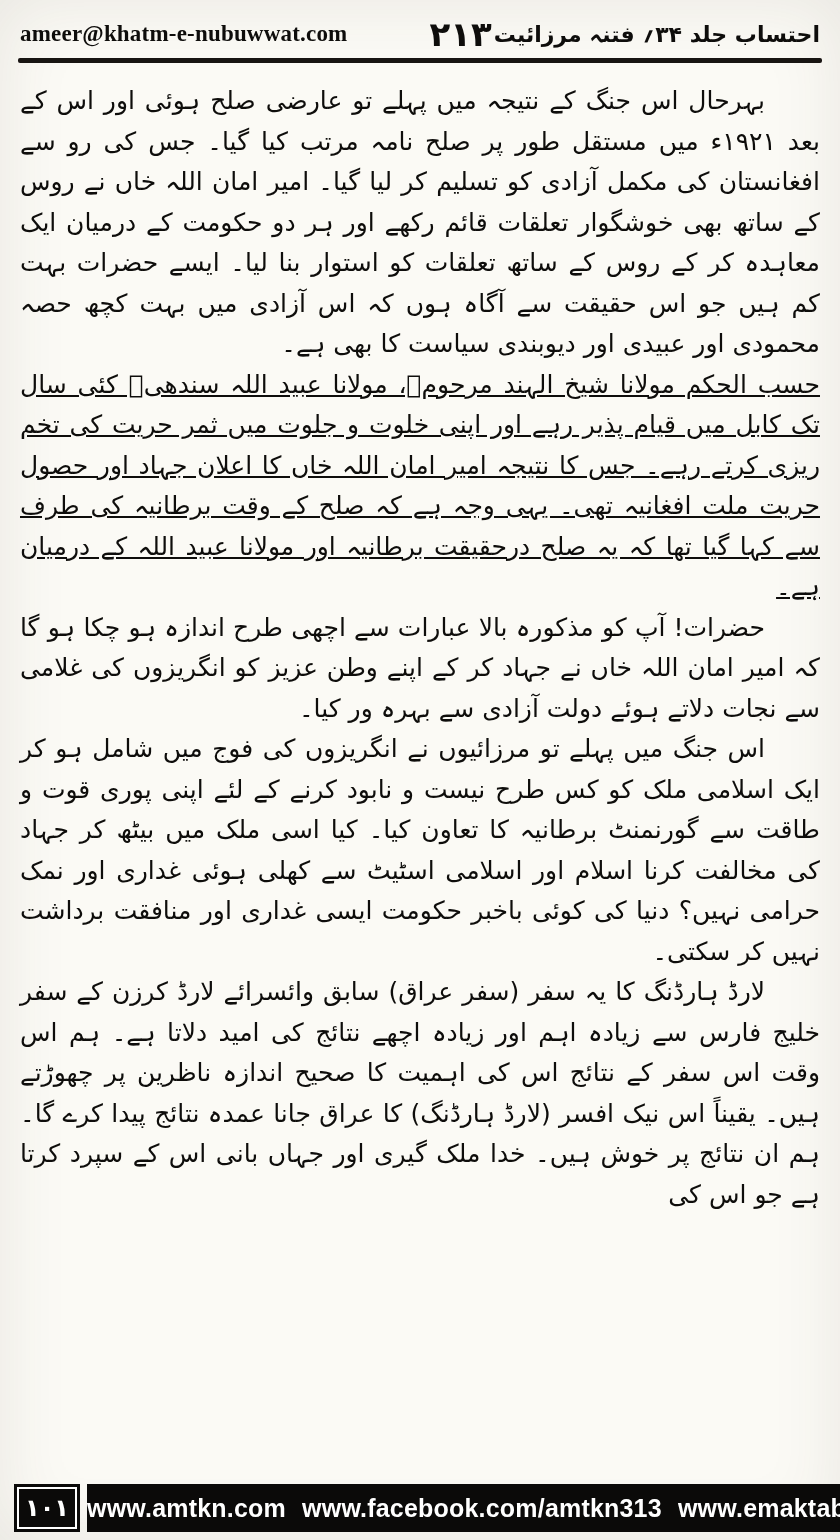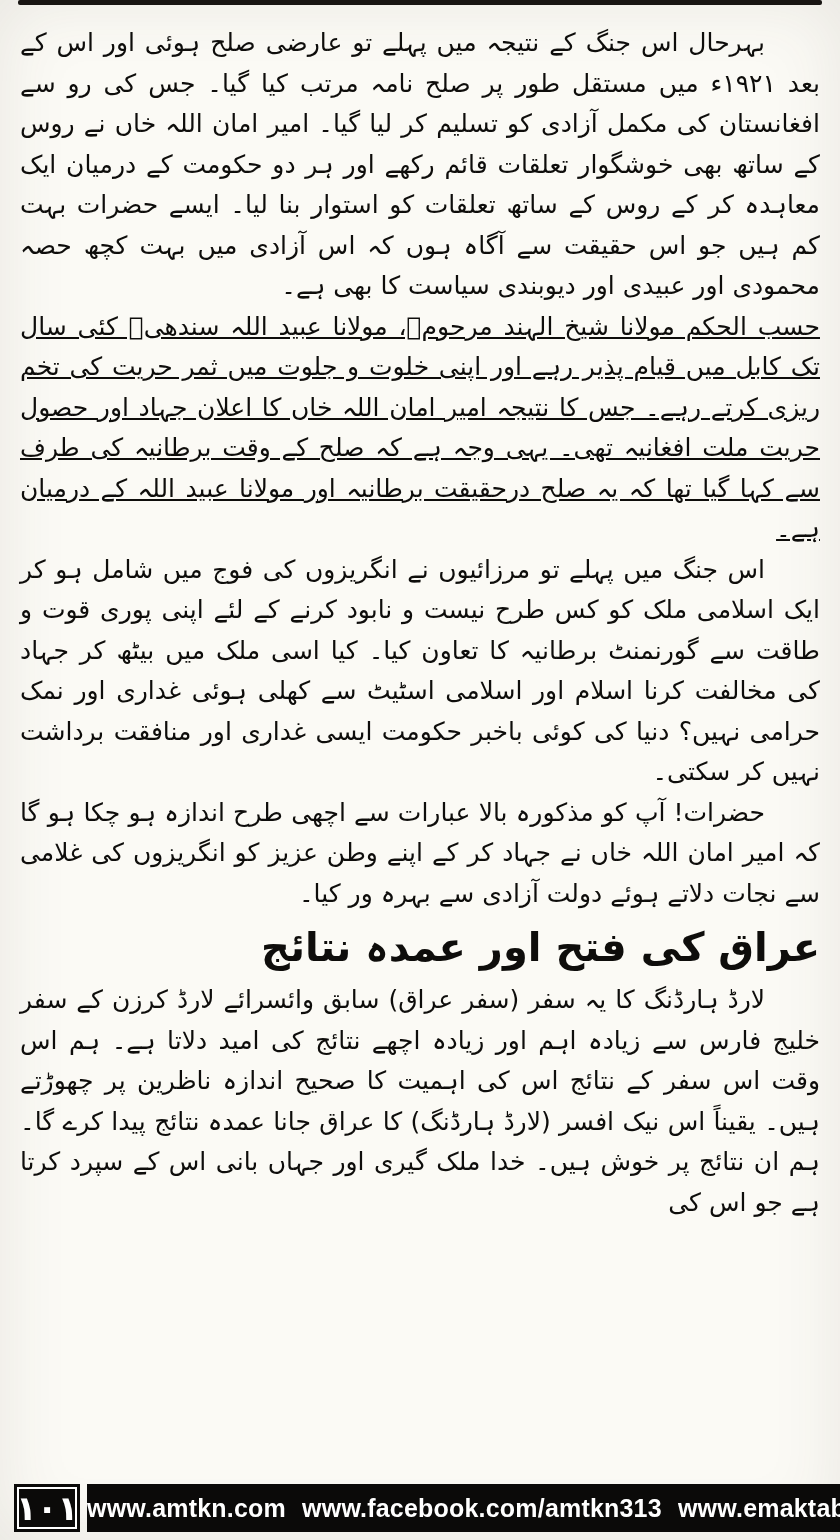--- a/index.html
+++ b/index.html
@@ -80,21 +80,21 @@
   .footer-pagenum {
     width: 66px;
     height: 100%;
     background: #0b0a09;
     border: 3px solid #0b0a09;
     box-shadow: inset 0 0 0 2px #ffffff;
     color: #fff;
     display: flex;
     align-items: center;
     justify-content: center;
-    font-size: 34px;
+    font-size: 24px;
     font-weight: 700;
     flex: 0 0 auto;
   }
   .footer-links {
     flex: 1;
     background: #0b0a09;
     color: #ffffff;
     display: flex;
     align-items: center;
     justify-content: center;
@@ -104,29 +104,33 @@
     letter-spacing: .2px;
     word-spacing: 9px;
     white-space: nowrap;
   }
 </style>
 </head>
 <body>
 
 <div class="page">
 
+  <header class="page-header">
+    <div class="email">ameer@khatm-e-nubuwwat.com</div>
+    <div class="page-num-top">۲۱۳</div>
+    <div class="book-title">احتساب جلد ۳۴؍ فتنہ مرزائیت</div>
+  </header>
 
   <div class="header-rule"></div>
 
   <main class="body-text">
     <p>بہرحال اس جنگ کے نتیجہ میں پہلے تو عارضی صلح ہوئی اور اس کے بعد ۱۹۲۱ء میں مستقل طور پر صلح نامہ مرتب کیا گیا۔ جس کی رو سے افغانستان کی مکمل آزادی کو تسلیم کر لیا گیا۔ امیر امان اللہ خاں نے روس کے ساتھ بھی خوشگوار تعلقات قائم رکھے اور ہر دو حکومت کے درمیان ایک معاہدہ کر کے روس کے ساتھ تعلقات کو استوار بنا لیا۔ ایسے حضرات بہت کم ہیں جو اس حقیقت سے آگاہ ہوں کہ اس آزادی میں بہت کچھ حصہ محمودی اور عبیدی اور دیوبندی سیاست کا بھی ہے۔</p>
     <p class="no-indent">حسب الحکم مولانا شیخ الہند مرحومؒ، مولانا عبید اللہ سندھیؒ کئی سال تک کابل میں قیام پذیر رہے اور اپنی خلوت و جلوت میں ثمر حریت کی تخم ریزی کرتے رہے۔ جس کا نتیجہ امیر امان اللہ خاں کا اعلان جہاد اور حصول حریت ملت افغانیہ تھی۔ یہی وجہ ہے کہ صلح کے وقت برطانیہ کی طرف سے کہا گیا تھا کہ یہ صلح درحقیقت برطانیہ اور مولانا عبید اللہ کے درمیان ہے۔</p>
+    <p>حضرات! آپ کو مذکورہ بالا عبارات سے اچھی طرح اندازہ ہو چکا ہو گا کہ امیر امان اللہ خاں نے جہاد کر کے اپنے وطن عزیز کو انگریزوں کی غلامی سے نجات دلاتے ہوئے دولت آزادی سے بہرہ ور کیا۔</p>
     <p>اس جنگ میں پہلے تو مرزائیوں نے انگریزوں کی فوج میں شامل ہو کر ایک اسلامی ملک کو کس طرح نیست و نابود کرنے کے لئے اپنی پوری قوت و طاقت سے گورنمنٹ برطانیہ کا تعاون کیا۔ کیا اسی ملک میں بیٹھ کر جہاد کی مخالفت کرنا اسلام اور اسلامی اسٹیٹ سے کھلی ہوئی غداری اور نمک حرامی نہیں؟ دنیا کی کوئی باخبر حکومت ایسی غداری اور منافقت برداشت نہیں کر سکتی۔</p>
-    <p>حضرات! آپ کو مذکورہ بالا عبارات سے اچھی طرح اندازہ ہو چکا ہو گا کہ امیر امان اللہ خاں نے جہاد کر کے اپنے وطن عزیز کو انگریزوں کی غلامی سے نجات دلاتے ہوئے دولت آزادی سے بہرہ ور کیا۔</p>
-    <h2 class="section-heading">عراق کی فتح اور عمدہ نتائج</h2>
     <p>لارڈ ہارڈنگ کا یہ سفر (سفر عراق) سابق وائسرائے لارڈ کرزن کے سفر خلیج فارس سے زیادہ اہم اور زیادہ اچھے نتائج کی امید دلاتا ہے۔ ہم اس وقت اس سفر کے نتائج اس کی اہمیت کا صحیح اندازہ ناظرین پر چھوڑتے ہیں۔ یقیناً اس نیک افسر (لارڈ ہارڈنگ) کا عراق جانا عمدہ نتائج پیدا کرے گا۔ ہم ان نتائج پر خوش ہیں۔ خدا ملک گیری اور جہاں بانی اس کے سپرد کرتا ہے جو اس کی</p>
   </main>
 
   <footer class="page-footer">
     <div class="footer-pagenum">۱۰۱</div>
     <div class="footer-links">www.amtkn.com www.facebook.com/amtkn313 www.emaktaba.info</div>
   </footer>
 
 </div>
 

